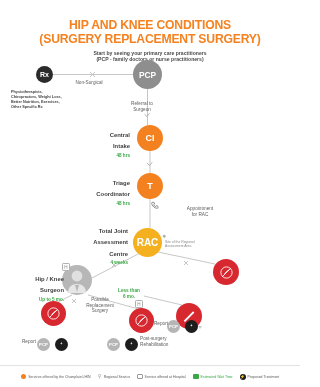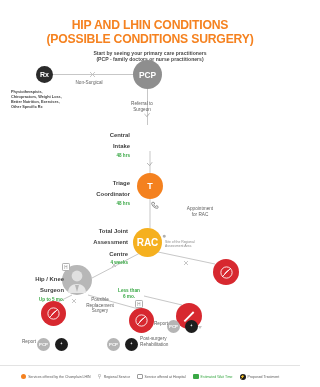--- a/index.html
+++ b/index.html
@@ -77,22 +77,22 @@
   .ic-dark { width: 6px; height: 6px; border-radius: 50%; background: #1d1d1d;
              color: #fff; font-size: 4px; display: flex; align-items: center;
              justify-content: center; }
 </style>
 </head>
 <body>
 
 <div id="stage">
 
   <div class="title-wrap">
-    <div class="title-line">HIP AND LHIN CONDITIONS</div>
-    <div class="title-line">(POSSIBLE CONDITIONS SURGERY)</div>
+    <div class="title-line">HIP AND KNEE CONDITIONS</div>
+    <div class="title-line">(SURGERY REPLACEMENT SURGERY)</div>
   </div>
   <div class="subtitle-wrap">
     <div class="subtitle-line">Start by seeing your primary care practitioners</div>
     <div class="subtitle-line">(PCP - family doctors or nurse practitioners)</div>
   </div>
 
   <svg id="edges">
     <g stroke="#b9b9b9" stroke-width="0.8" fill="none">
       <line x1="53" y1="74.5" x2="133" y2="74.5"></line>
       <line x1="147.5" y1="89" x2="147.5" y2="125"></line>
@@ -123,20 +123,23 @@
       <polygon points="198,326 202,326 200,329"></polygon>
     </g>
   </svg>
 
   <div class="node n-rx">
     <span>Rx</span>
   </div>
   <div class="node n-pcp">
     <span>PCP</span>
   </div>
+  <div class="node n-ci">
+    <span>CI</span>
+  </div>
   <div class="node n-t">
     <span>T</span>
   </div>
   <div class="node n-rac">
     <span>RAC</span>
   </div>
 
   <div class="node red r1">
     <svg width="15" height="15" viewBox="0 0 24 24" fill="none" stroke="#fff" stroke-width="1.4">
       <circle cx="12" cy="12" r="9"></circle>

